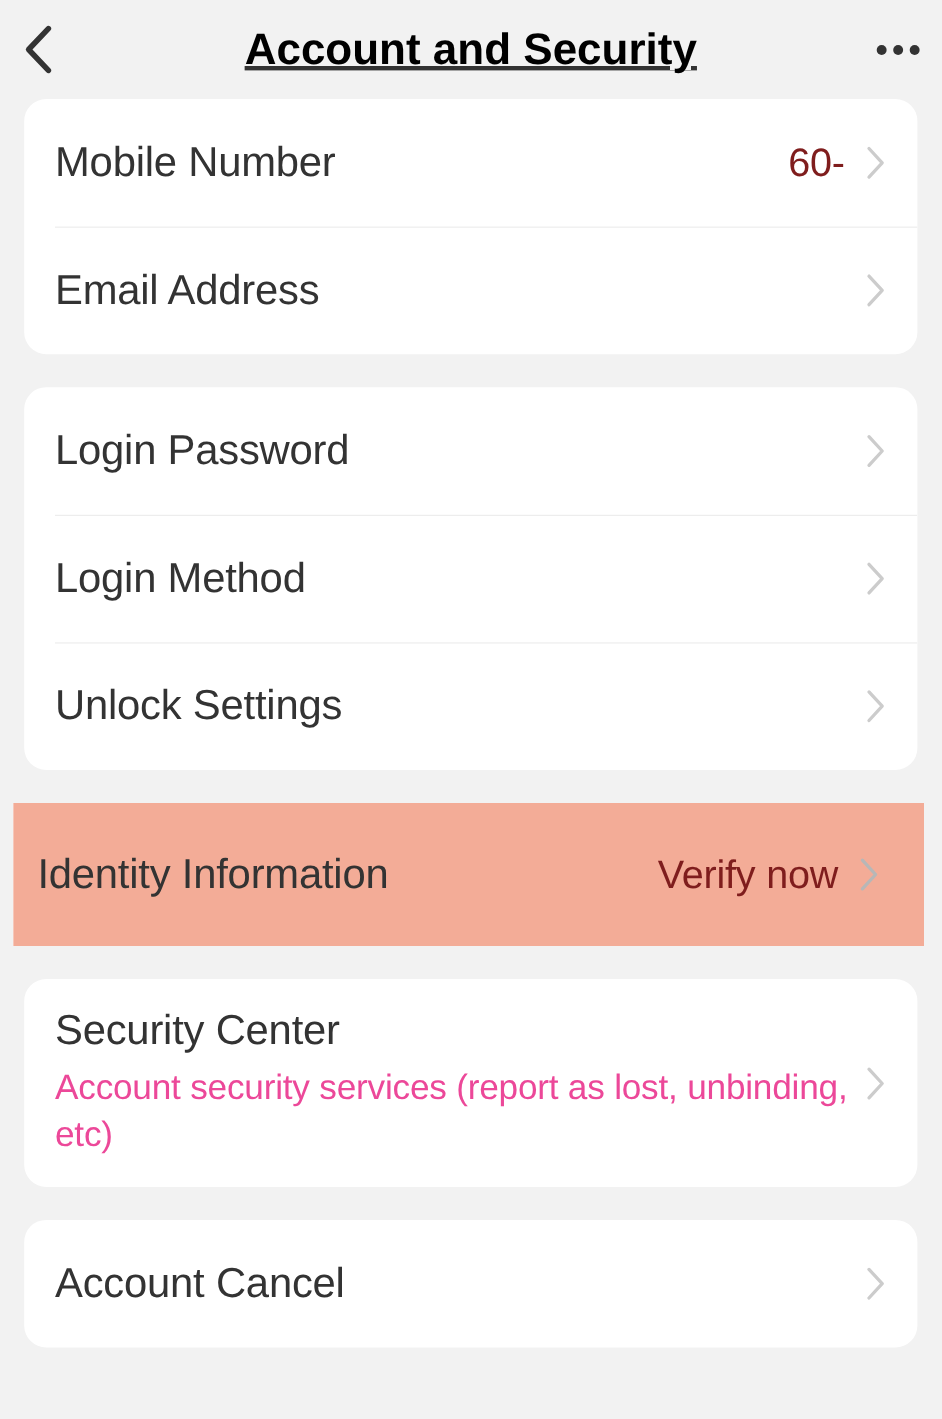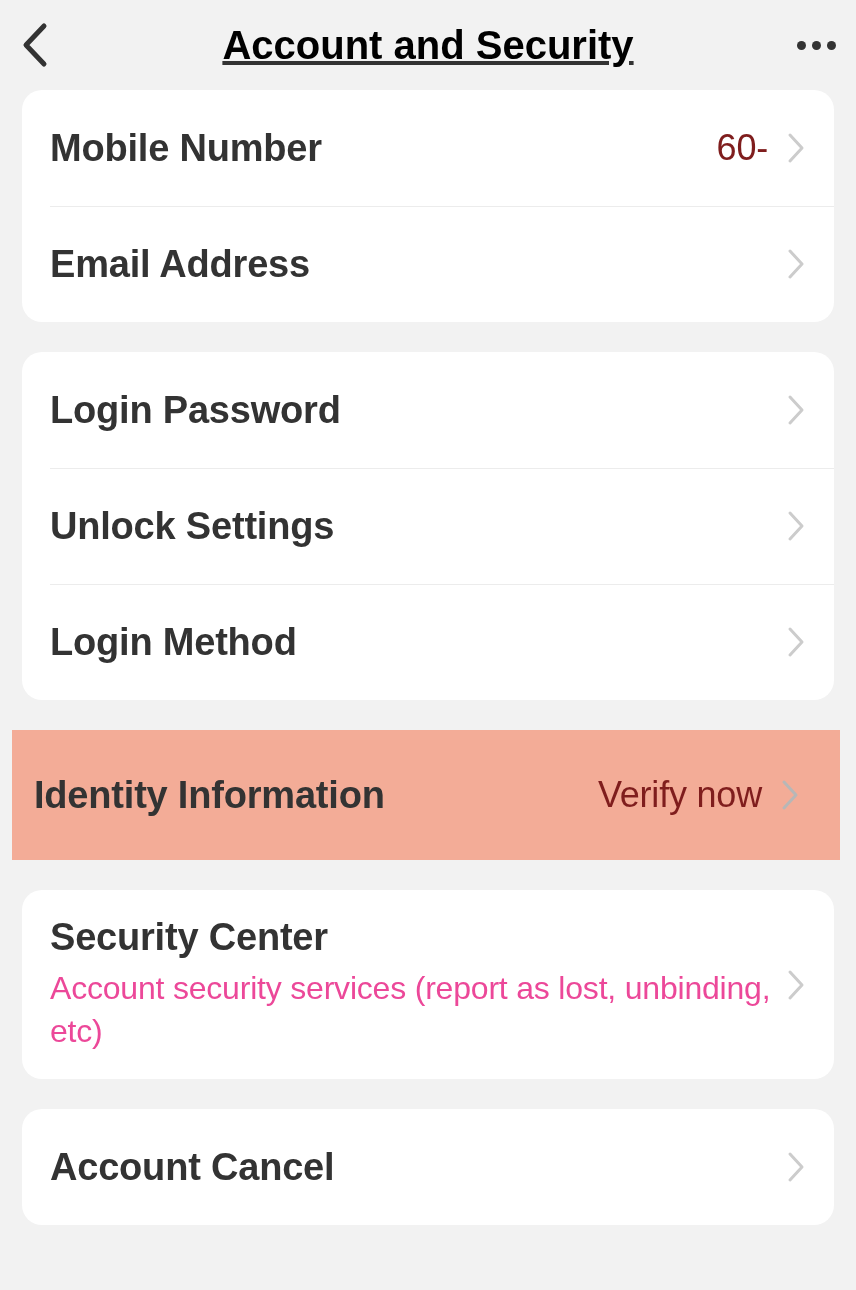--- a/index.html
+++ b/index.html
@@ -80,21 +80,21 @@
       content: "";
       position: absolute;
       top: 0;
       left: 28px;
       right: 0;
       height: 1px;
       background: #ececec;
     }
     .row-label {
       font-size: 38px;
-      font-weight: 700;
+      font-weight: 400;
       color: #333;
       flex: 1;
       letter-spacing: -0.2px;
     }
     .row-value {
       font-size: 36px;
       color: #7f1d1d;
       margin-right: 18px;
       letter-spacing: -0.2px;
     }
@@ -183,29 +183,29 @@
 <div class="group">
   <div class="row">
     <div class="row-label">Login Password</div>
     <div class="chevron">
       <svg viewBox="0 0 20 34">
           <polyline points="4,4 16,17 4,30" fill="none" stroke="#ccc" stroke-width="3" stroke-linecap="round" stroke-linejoin="round"></polyline>
         </svg>
     </div>
   </div>
   <div class="row">
+    <div class="row-label">Login Method</div>
+    <div class="chevron">
+      <svg viewBox="0 0 20 34">
+          <polyline points="4,4 16,17 4,30" fill="none" stroke="#ccc" stroke-width="3" stroke-linecap="round" stroke-linejoin="round"></polyline>
+        </svg>
+    </div>
+  </div>
+  <div class="row">
     <div class="row-label">Unlock Settings</div>
-    <div class="chevron">
-      <svg viewBox="0 0 20 34">
-          <polyline points="4,4 16,17 4,30" fill="none" stroke="#ccc" stroke-width="3" stroke-linecap="round" stroke-linejoin="round"></polyline>
-        </svg>
-    </div>
-  </div>
-  <div class="row">
-    <div class="row-label">Login Method</div>
     <div class="chevron">
       <svg viewBox="0 0 20 34">
           <polyline points="4,4 16,17 4,30" fill="none" stroke="#ccc" stroke-width="3" stroke-linecap="round" stroke-linejoin="round"></polyline>
         </svg>
     </div>
   </div>
 </div>
 
 <div class="group highlighted-group">
   <div class="row highlighted">

